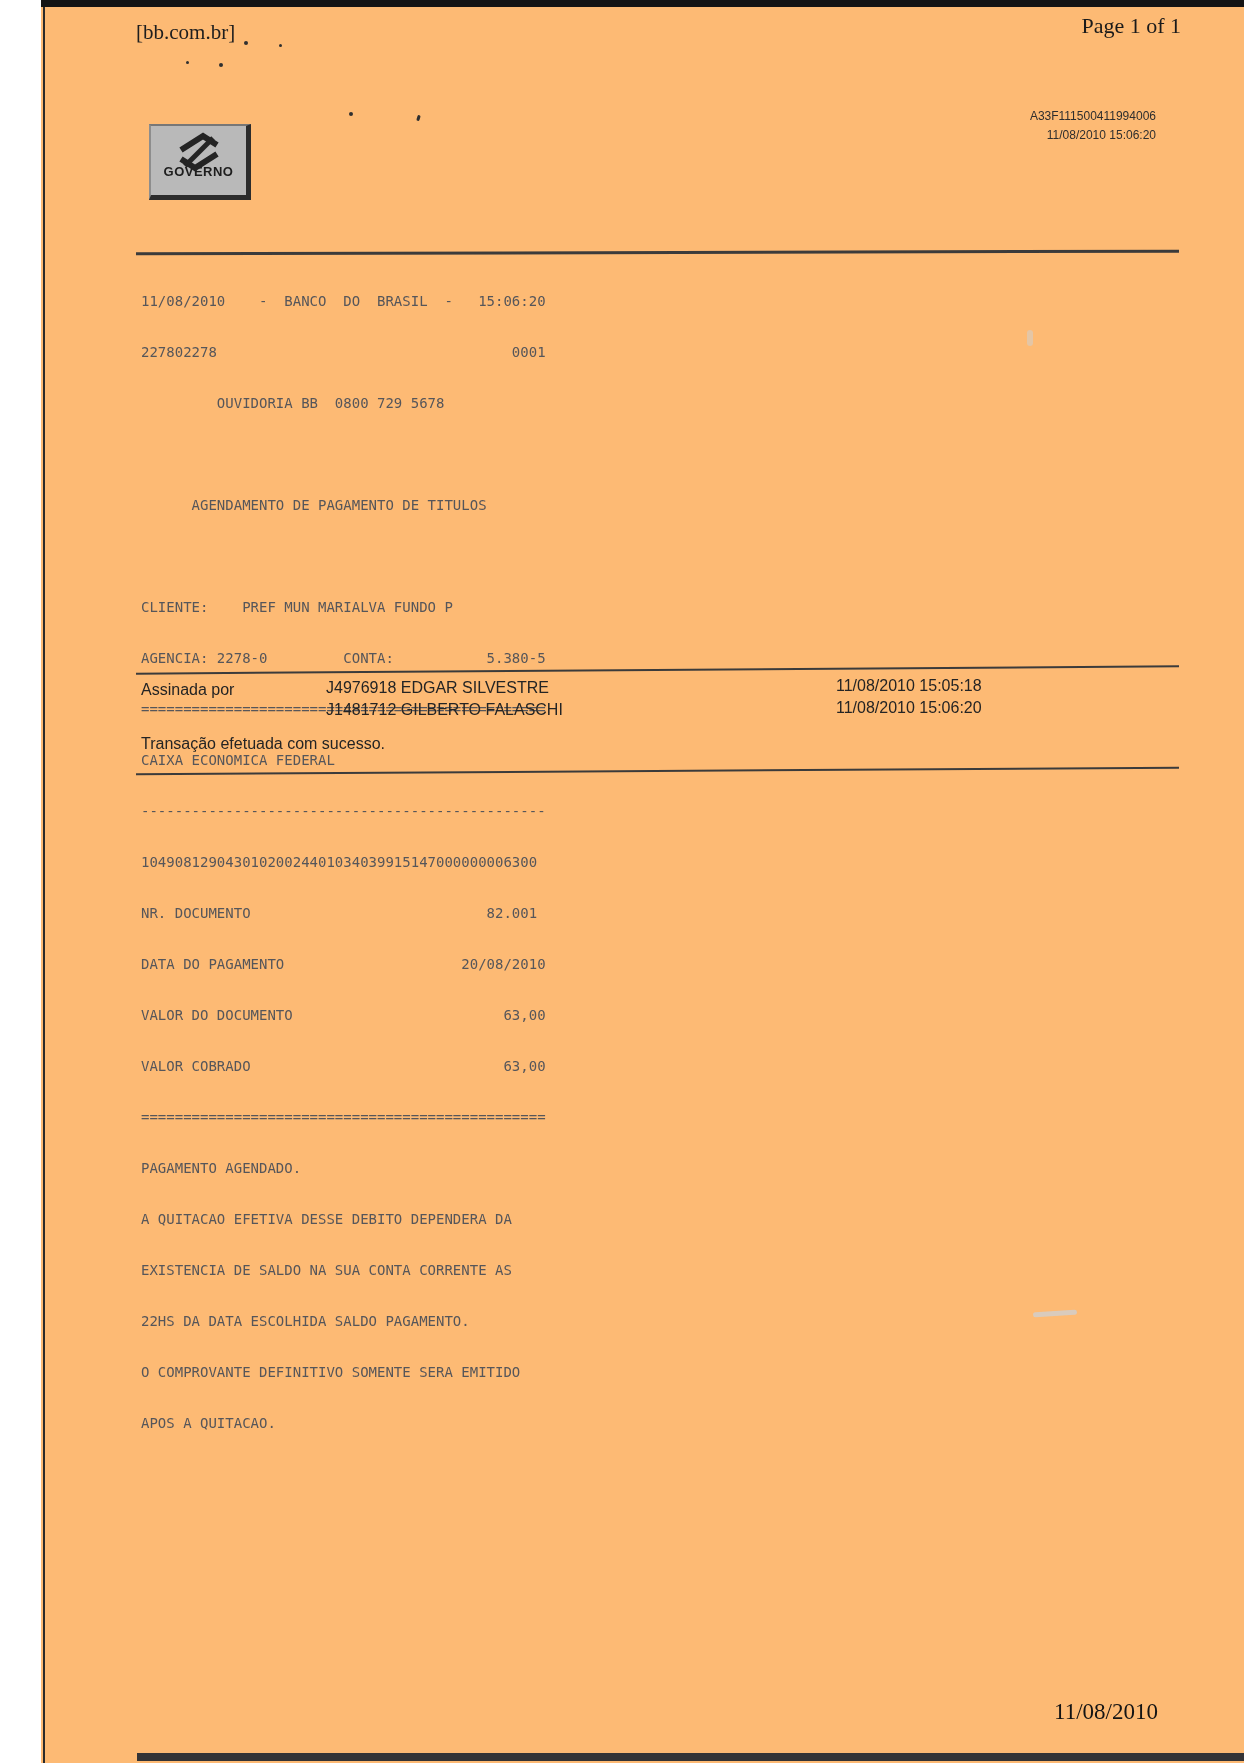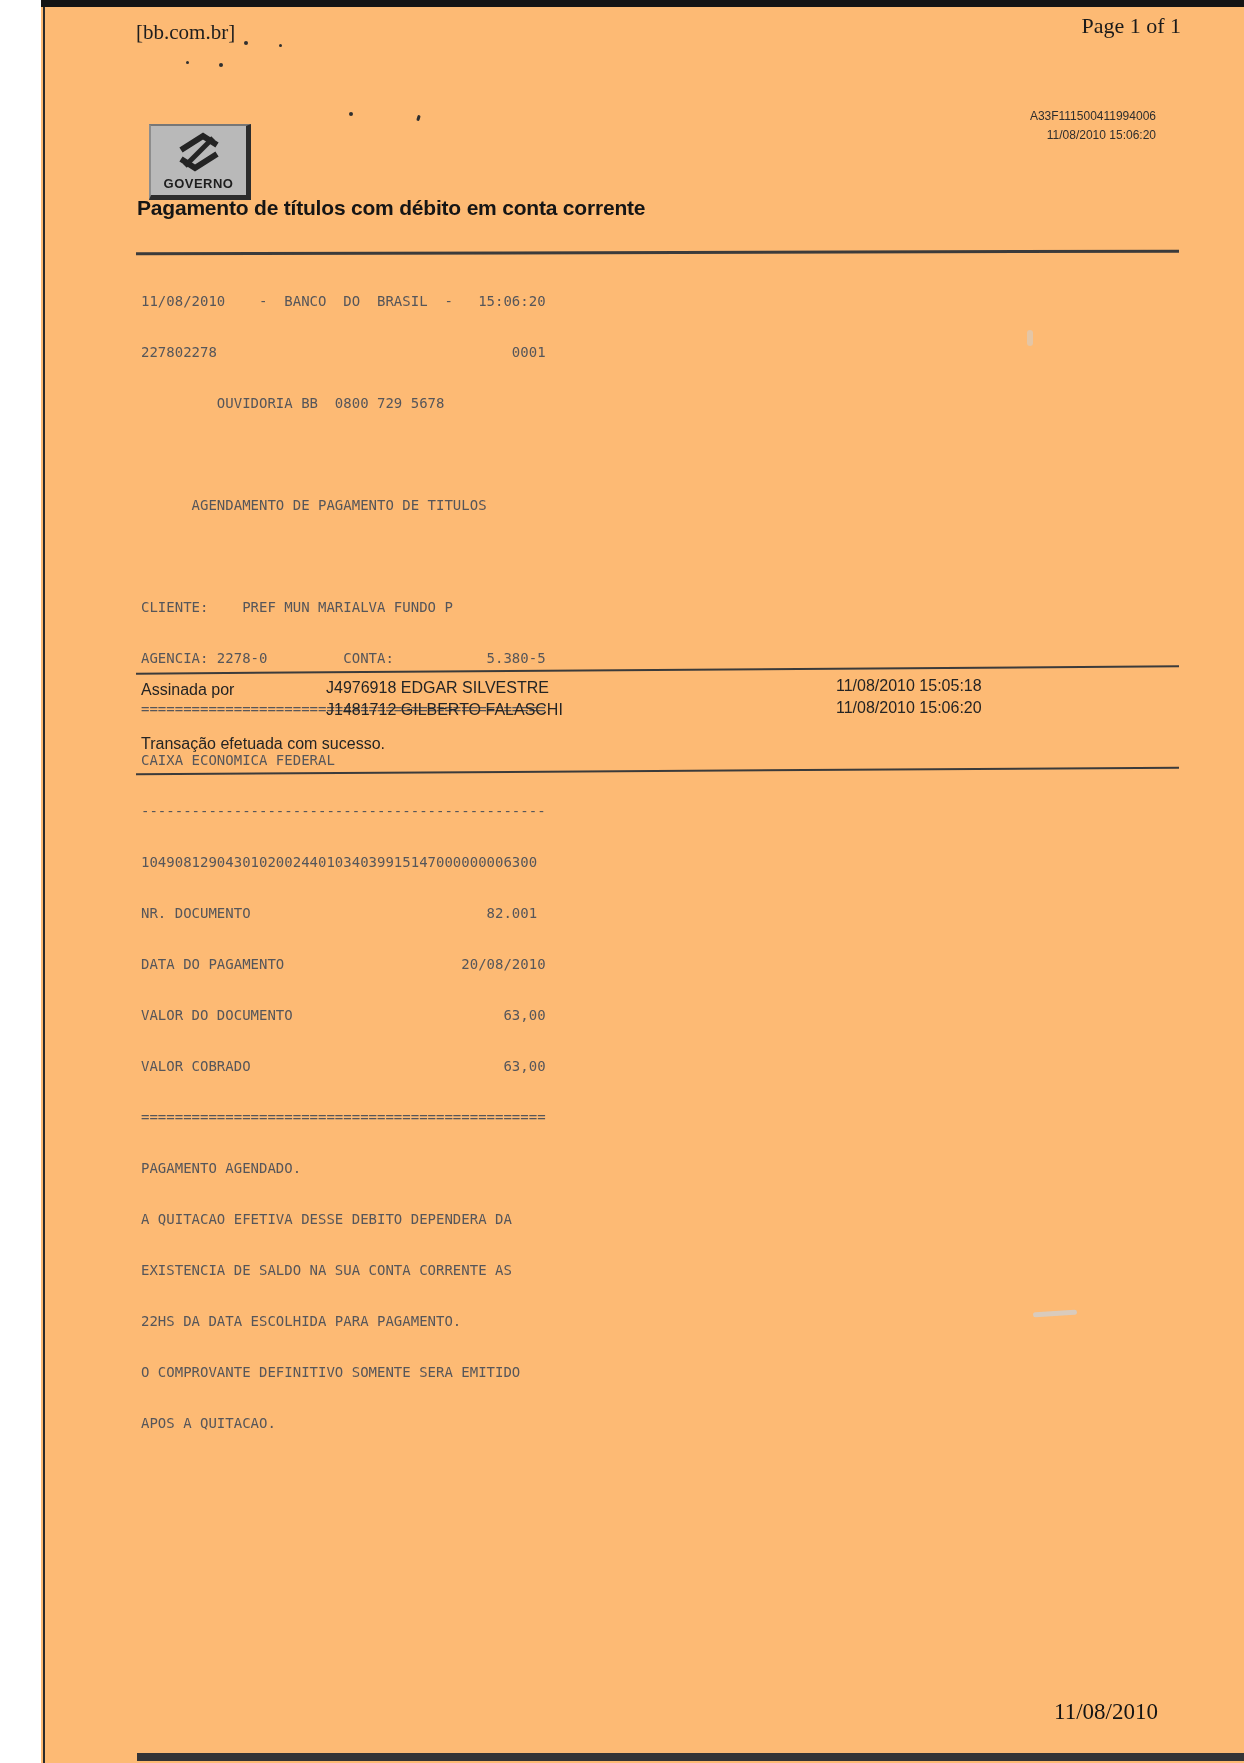--- a/index.html
+++ b/index.html
@@ -24,21 +24,21 @@
   .logo {
     position:absolute; left:108px; top:124px; width:102px; height:76px;
     background:#b9b9b9;
     border-right:5px solid #2c2c2c; border-bottom:5px solid #2c2c2c;
     border-top:2px solid #777; border-left:2px solid #8d8d8d;
     display:flex; flex-direction:column; align-items:center; justify-content:flex-end;
   }
   .logo svg { position:absolute; top:6px; left:50%; transform:translateX(-50%); }
   .logo-caption {
     font-size:13px; font-weight:800; color:#1d1d1d; letter-spacing:0.5px;
-    padding-bottom:4px;
+    padding-bottom:16px;
   }
 
   
   .stamp { position:absolute; right:129px; top:107px; text-align:right; font-size:12px; line-height:19px; color:#2e2e2e; }
 
   
   .title { position:absolute; left:96px; top:196px; font-size:21px; font-weight:700; color:#151515; letter-spacing:-0.2px; }
   .rule { position:absolute; left:95px; width:1043px; height:2px; background:#3b3b3b; }
   .rule-title  { top:251px; height:3px; transform:rotate(-0.15deg); }
   .rule-sig    { top:669px; transform:rotate(-0.4deg); }
@@ -93,21 +93,20 @@
       <path d="M9 34 L37 6" fill="none" stroke="#242424" stroke-width="5"></path>
     </svg>
     <div class="logo-caption">GOVERNO</div>
   </div>
 
   <div class="stamp">
     <div>A33F111500411994006</div>
     <div>11/08/2010 15:06:20</div>
   </div>
 
-  <h1 class="title">Pagamento de títulos com débito em conta corrente</h1>
   <div class="rule rule-title"></div>
 
   <div class="receipt">
     <div class="rline">11/08/2010    -  BANCO  DO  BRASIL  -   15:06:20</div>
     <div class="rline">227802278                                   0001</div>
     <div class="rline">         OUVIDORIA BB  0800 729 5678</div>
     <div class="rline"></div>
     <div class="rline">      AGENDAMENTO DE PAGAMENTO DE TITULOS</div>
     <div class="rline"></div>
     <div class="rline">CLIENTE:    PREF MUN MARIALVA FUNDO P</div>
@@ -117,21 +116,21 @@
     <div class="rline">------------------------------------------------</div>
     <div class="rline">10490812904301020024401034039915147000000006300</div>
     <div class="rline">NR. DOCUMENTO                            82.001</div>
     <div class="rline">DATA DO PAGAMENTO                     20/08/2010</div>
     <div class="rline">VALOR DO DOCUMENTO                         63,00</div>
     <div class="rline">VALOR COBRADO                              63,00</div>
     <div class="rline">================================================</div>
     <div class="rline">PAGAMENTO AGENDADO.</div>
     <div class="rline">A QUITACAO EFETIVA DESSE DEBITO DEPENDERA DA</div>
     <div class="rline">EXISTENCIA DE SALDO NA SUA CONTA CORRENTE AS</div>
-    <div class="rline">22HS DA DATA ESCOLHIDA PARA PAGAMENTO.</div>
+    <div class="rline">22HS DA DATA ESCOLHIDA SALDO PAGAMENTO.</div>
     <div class="rline">O COMPROVANTE DEFINITIVO SOMENTE SERA EMITIDO</div>
     <div class="rline">APOS A QUITACAO.</div>
   </div>
 
   <div class="rule rule-sig"></div>
   <div class="sig-label">Assinada por</div>
   <div class="sig-name-1">J4976918 EDGAR SILVESTRE</div>
   <div class="sig-date-1">11/08/2010 15:05:18</div>
   <div class="sig-name-2">J1481712 GILBERTO FALASCHI</div>
   <div class="sig-date-2">11/08/2010 15:06:20</div>

